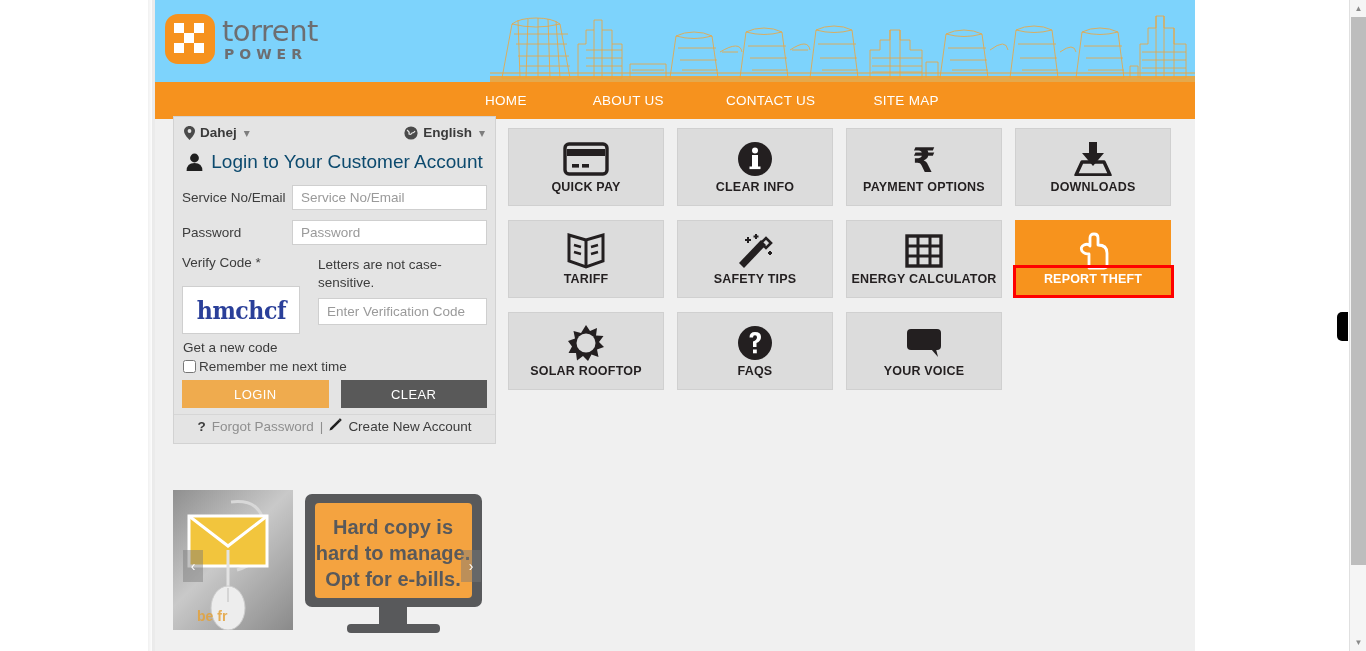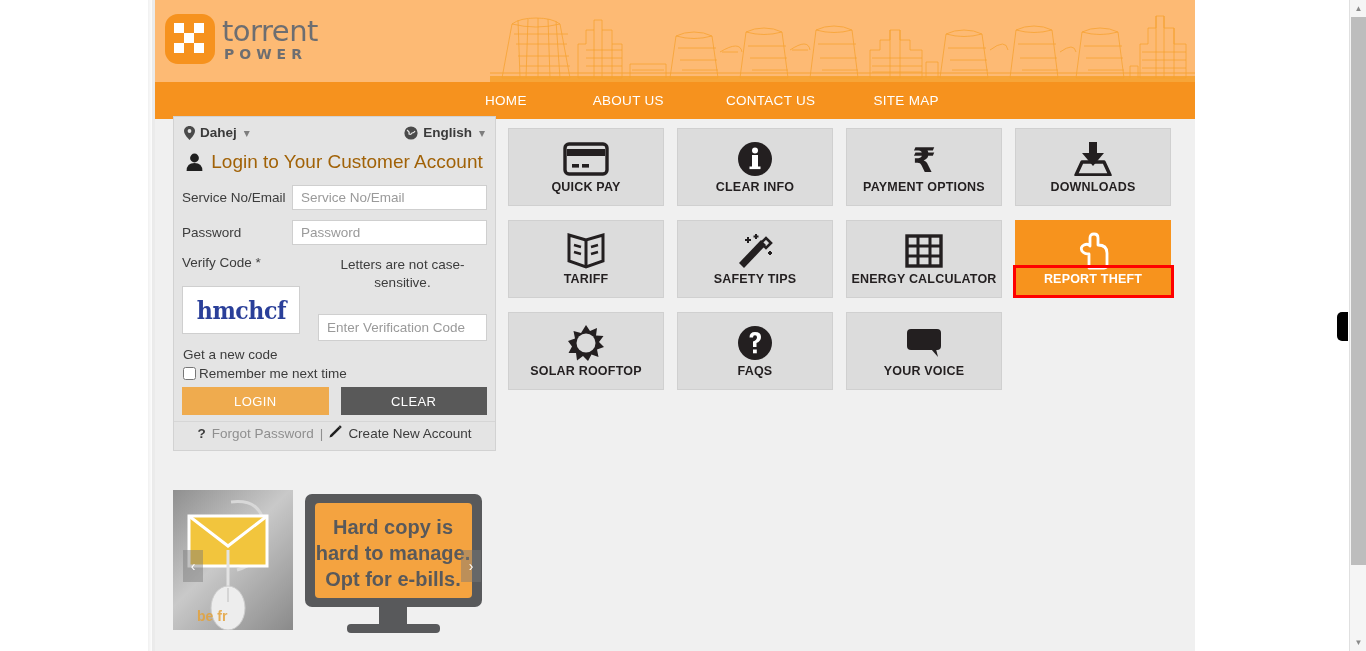--- a/index.html
+++ b/index.html
@@ -27,21 +27,21 @@
     position: absolute;
     left: 155px; top: 0;
     width: 1040px; height: 651px;
     background: #f0f0f0;
   }
 
   
   .header {
     position: absolute; left: 0; top: 0;
     width: 1040px; height: 82px;
-    background: #fdba74;
+    background: #7dd3fc;
     overflow: hidden;
   }
   .logo-wrap {
     position: absolute; left: 10px; top: 14px;
     display: flex; align-items: flex-start;
   }
   .logo-mark {
     width: 50px; height: 50px;
     background: #f6921e;
     border-radius: 13px;
@@ -122,21 +122,21 @@
   .locale-item {
     display: flex; align-items: center;
     color: #3b3b3b; font-weight: bold;
     cursor: pointer;
   }
   .locale-item .gi { margin-right: 5px; display: inline-flex; }
   .chev { margin-left: 7px; color: #7d7d7d; font-weight: normal; font-size: 12px; }
 
   .login-title {
     display: flex; align-items: center; justify-content: center;
-    font-size: 19px; color: #a16207;
+    font-size: 19px; color: #0c4a6e;
     padding: 7px 0 12px 0;
   }
   .login-title .person { margin-right: 8px; display: inline-flex; }
 
   .field-row {
     display: flex; align-items: center;
     padding: 0 8px 10px 8px;
   }
   .field-label {
     width: 136px;
@@ -173,22 +173,21 @@
     font-weight: bold;
     font-size: 24px;
     color: #2a3f99;
     letter-spacing: -0.5px;
     transform: scaleX(0.92);
   }
   .verify-right { flex: 1; padding-top: 1px; }
   .verify-note {
     font-size: 13.5px; color: #3c3c3c;
     line-height: 18px;
-    margin-bottom: 22px;
-    text-align: center;
+    margin-bottom: 6px;
   }
   .verify-input {
     width: 100%;
     height: 27px;
     background: #ffffff;
     border: 1px solid #cfcfcf;
     font-size: 13.5px;
     padding: 0 8px;
     outline: none;
     font-family: "Liberation Sans", sans-serif;

